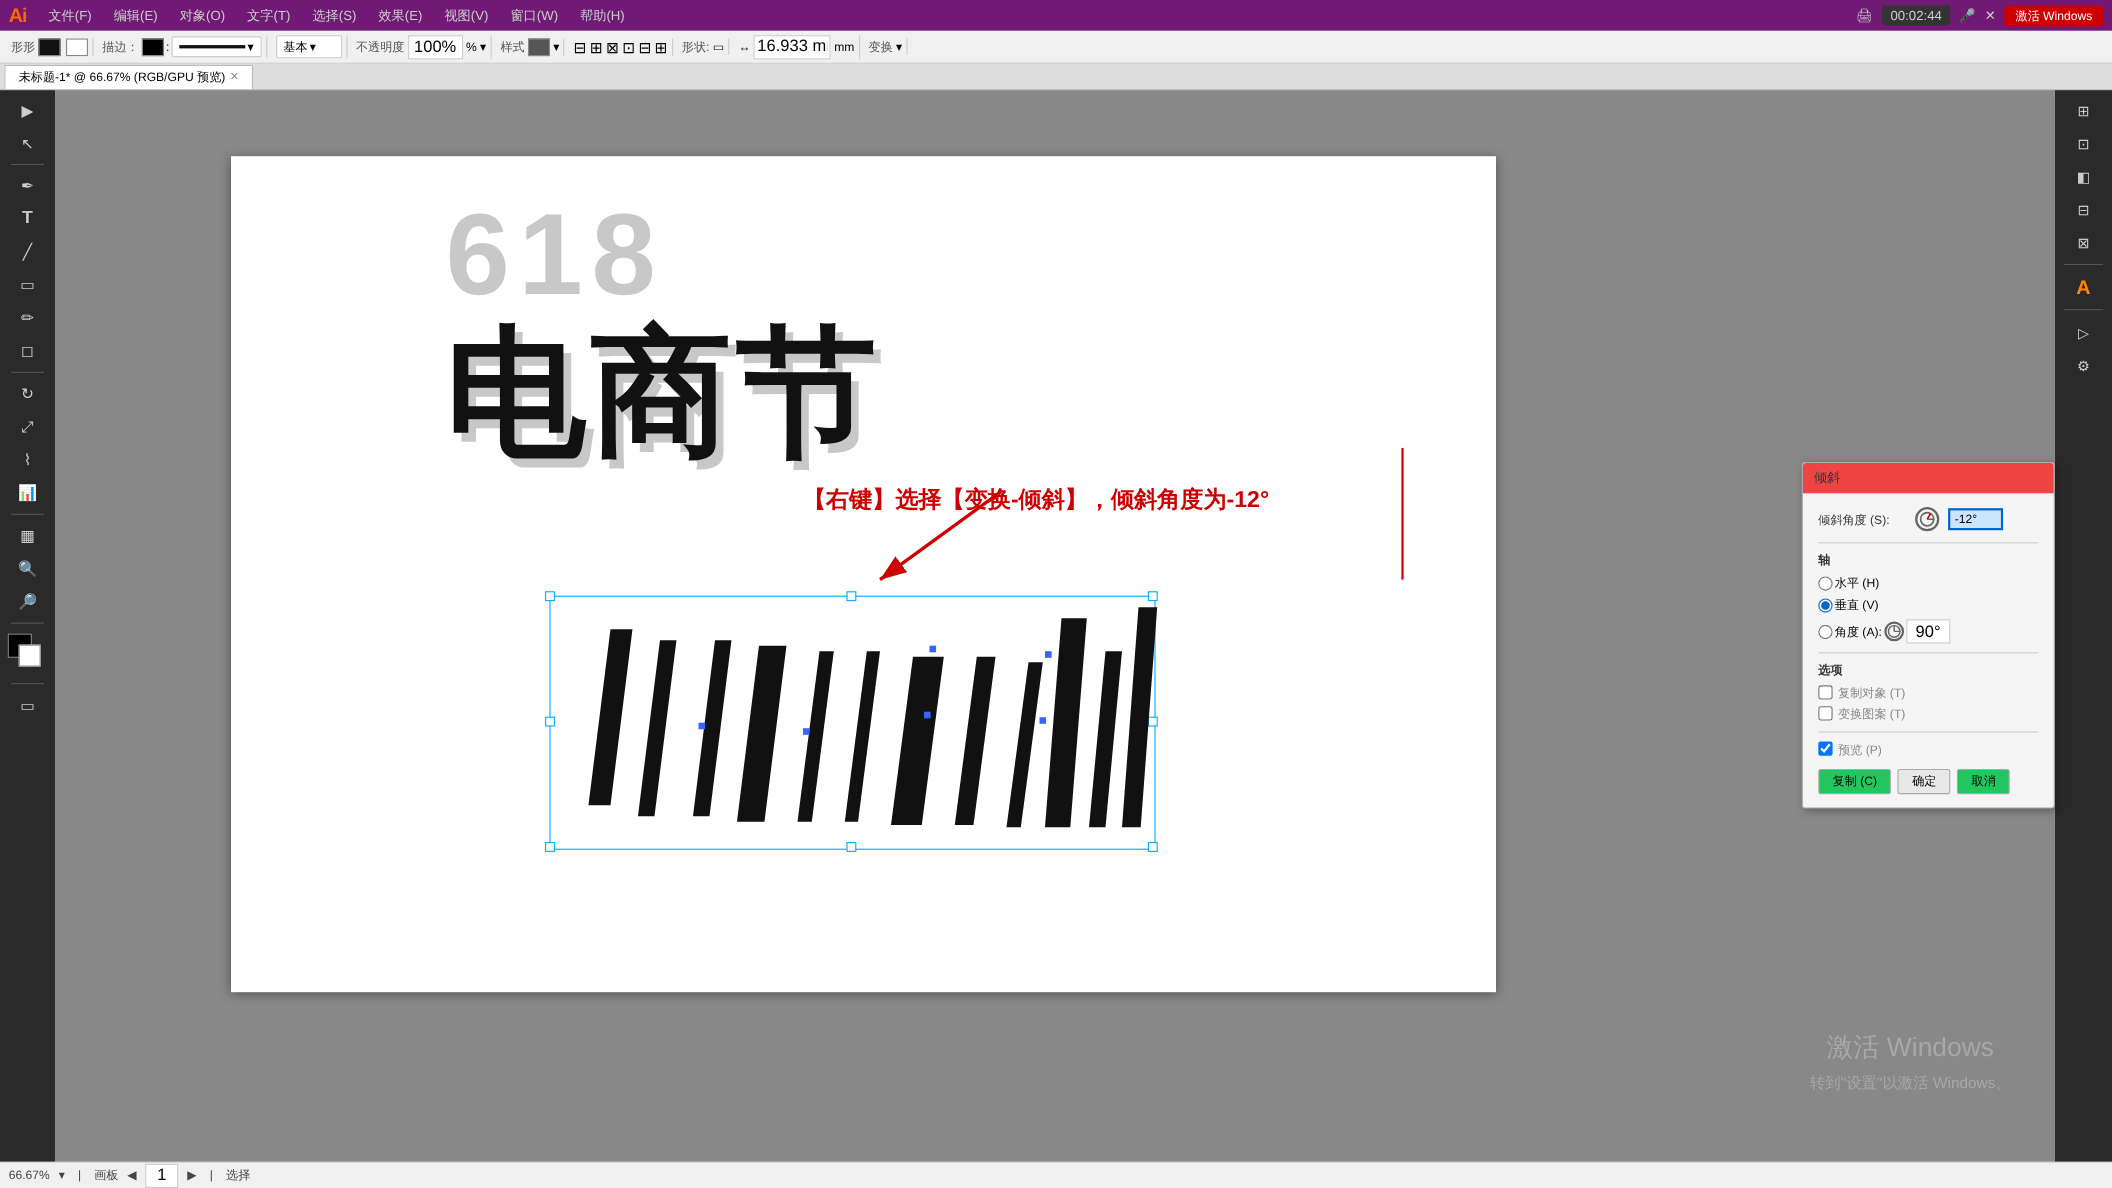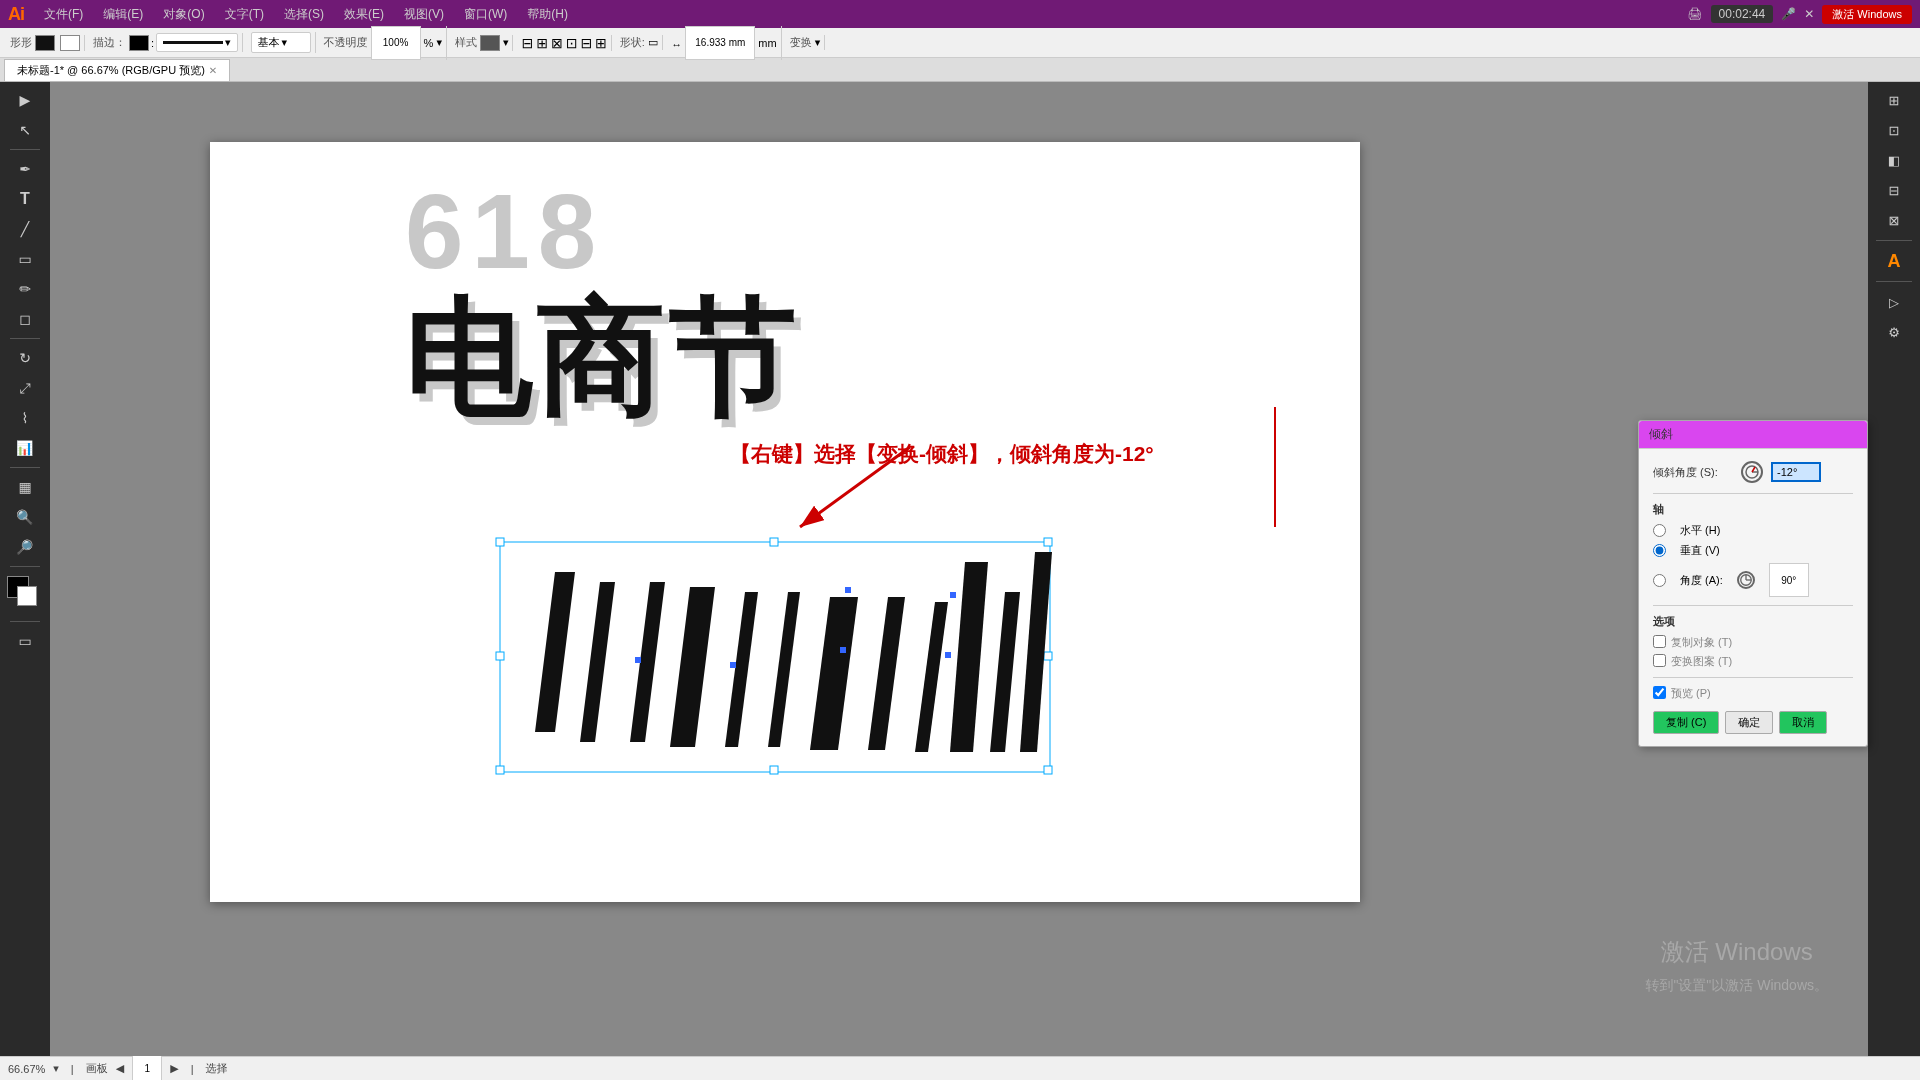--- a/index.html
+++ b/index.html
@@ -39,37 +39,37 @@
 
     
     #right-panel { width: 52px; background: #2a2a2a; display: flex; flex-direction: column; align-items: center; padding: 4px 0; gap: 2px; }
     .rp-btn { width: 36px; height: 28px; display: flex; align-items: center; justify-content: center; cursor: pointer; color: #ccc; font-size: 13px; border-radius: 2px; }
 
     
     #bottom-bar { height: 24px; background: #f0f0f0; border-top: 1px solid #ccc; display: flex; align-items: center; padding: 0 8px; gap: 8px; font-size: 11px; color: #444; }
 
     
     #shear-dialog { position: absolute; top: 370px; right: 20px; width: 230px; background: #f5f5f5; border: 1px solid #aaa; box-shadow: 2px 2px 8px rgba(0,0,0,0.3); z-index: 100; border-radius: 3px; }
-    #shear-dialog-title { background: #d946ef; padding: 5px 10px; font-size: 12px; color: #333; border-bottom: 1px solid #ccc; border-radius: 3px 3px 0 0; }
+    #shear-dialog-title { background: #ef4444; padding: 5px 10px; font-size: 12px; color: #333; border-bottom: 1px solid #ccc; border-radius: 3px 3px 0 0; }
     #shear-dialog-body { padding: 12px 14px; }
     .dialog-row { display: flex; align-items: center; margin-bottom: 10px; gap: 8px; }
     .dialog-label { font-size: 11px; color: #333; min-width: 80px; }
     .angle-input { width: 50px; height: 20px; border: 2px solid #0066cc; background: #cce5ff; padding: 1px 4px; font-size: 11px; }
     .angle-icon { width: 22px; height: 22px; border-radius: 50%; border: 2px solid #666; display: flex; align-items: center; justify-content: center; }
     .dialog-section-label { font-size: 11px; color: #333; font-weight: bold; margin-bottom: 6px; }
-    .radio-row { display: flex; align-items: center; gap: 14px; margin-bottom: 5px; font-size: 11px; }
+    .radio-row { display: flex; align-items: center; gap: 2px; margin-bottom: 5px; font-size: 11px; }
     .radio-row input[type=radio] { accent-color: #0066cc; }
     .checkbox-row { display: flex; align-items: flex-start; gap: 5px; font-size: 11px; color: #888; margin-bottom: 4px; }
     .dialog-divider { height: 1px; background: #ccc; margin: 8px 0; }
     #dialog-buttons { display: flex; gap: 6px; justify-content: flex-start; margin-top: 10px; }
     .dialog-btn { padding: 3px 12px; font-size: 11px; border: 1px solid #aaa; background: #22c55e; cursor: pointer; border-radius: 2px; }
     .dialog-btn-ok { background: #e8e8e8; }
 
     
-    .num-input { width: 50px; height: 34px; border: 1px solid #ccc; font-size: 10px; text-align: center; padding: 0 2px; }
+    .num-input { width: 50px; height: 22px; border: 1px solid #ccc; font-size: 15px; text-align: center; padding: 0 2px; }
   </style>
 </head>
 <body>
 
 <div id="top-bar">
   <span id="app-logo">Ai</span>
   <span class="menu-item">文件(F)</span>
   <span class="menu-item">编辑(E)</span>
   <span class="menu-item">对象(O)</span>
   <span class="menu-item">文字(T)</span>

